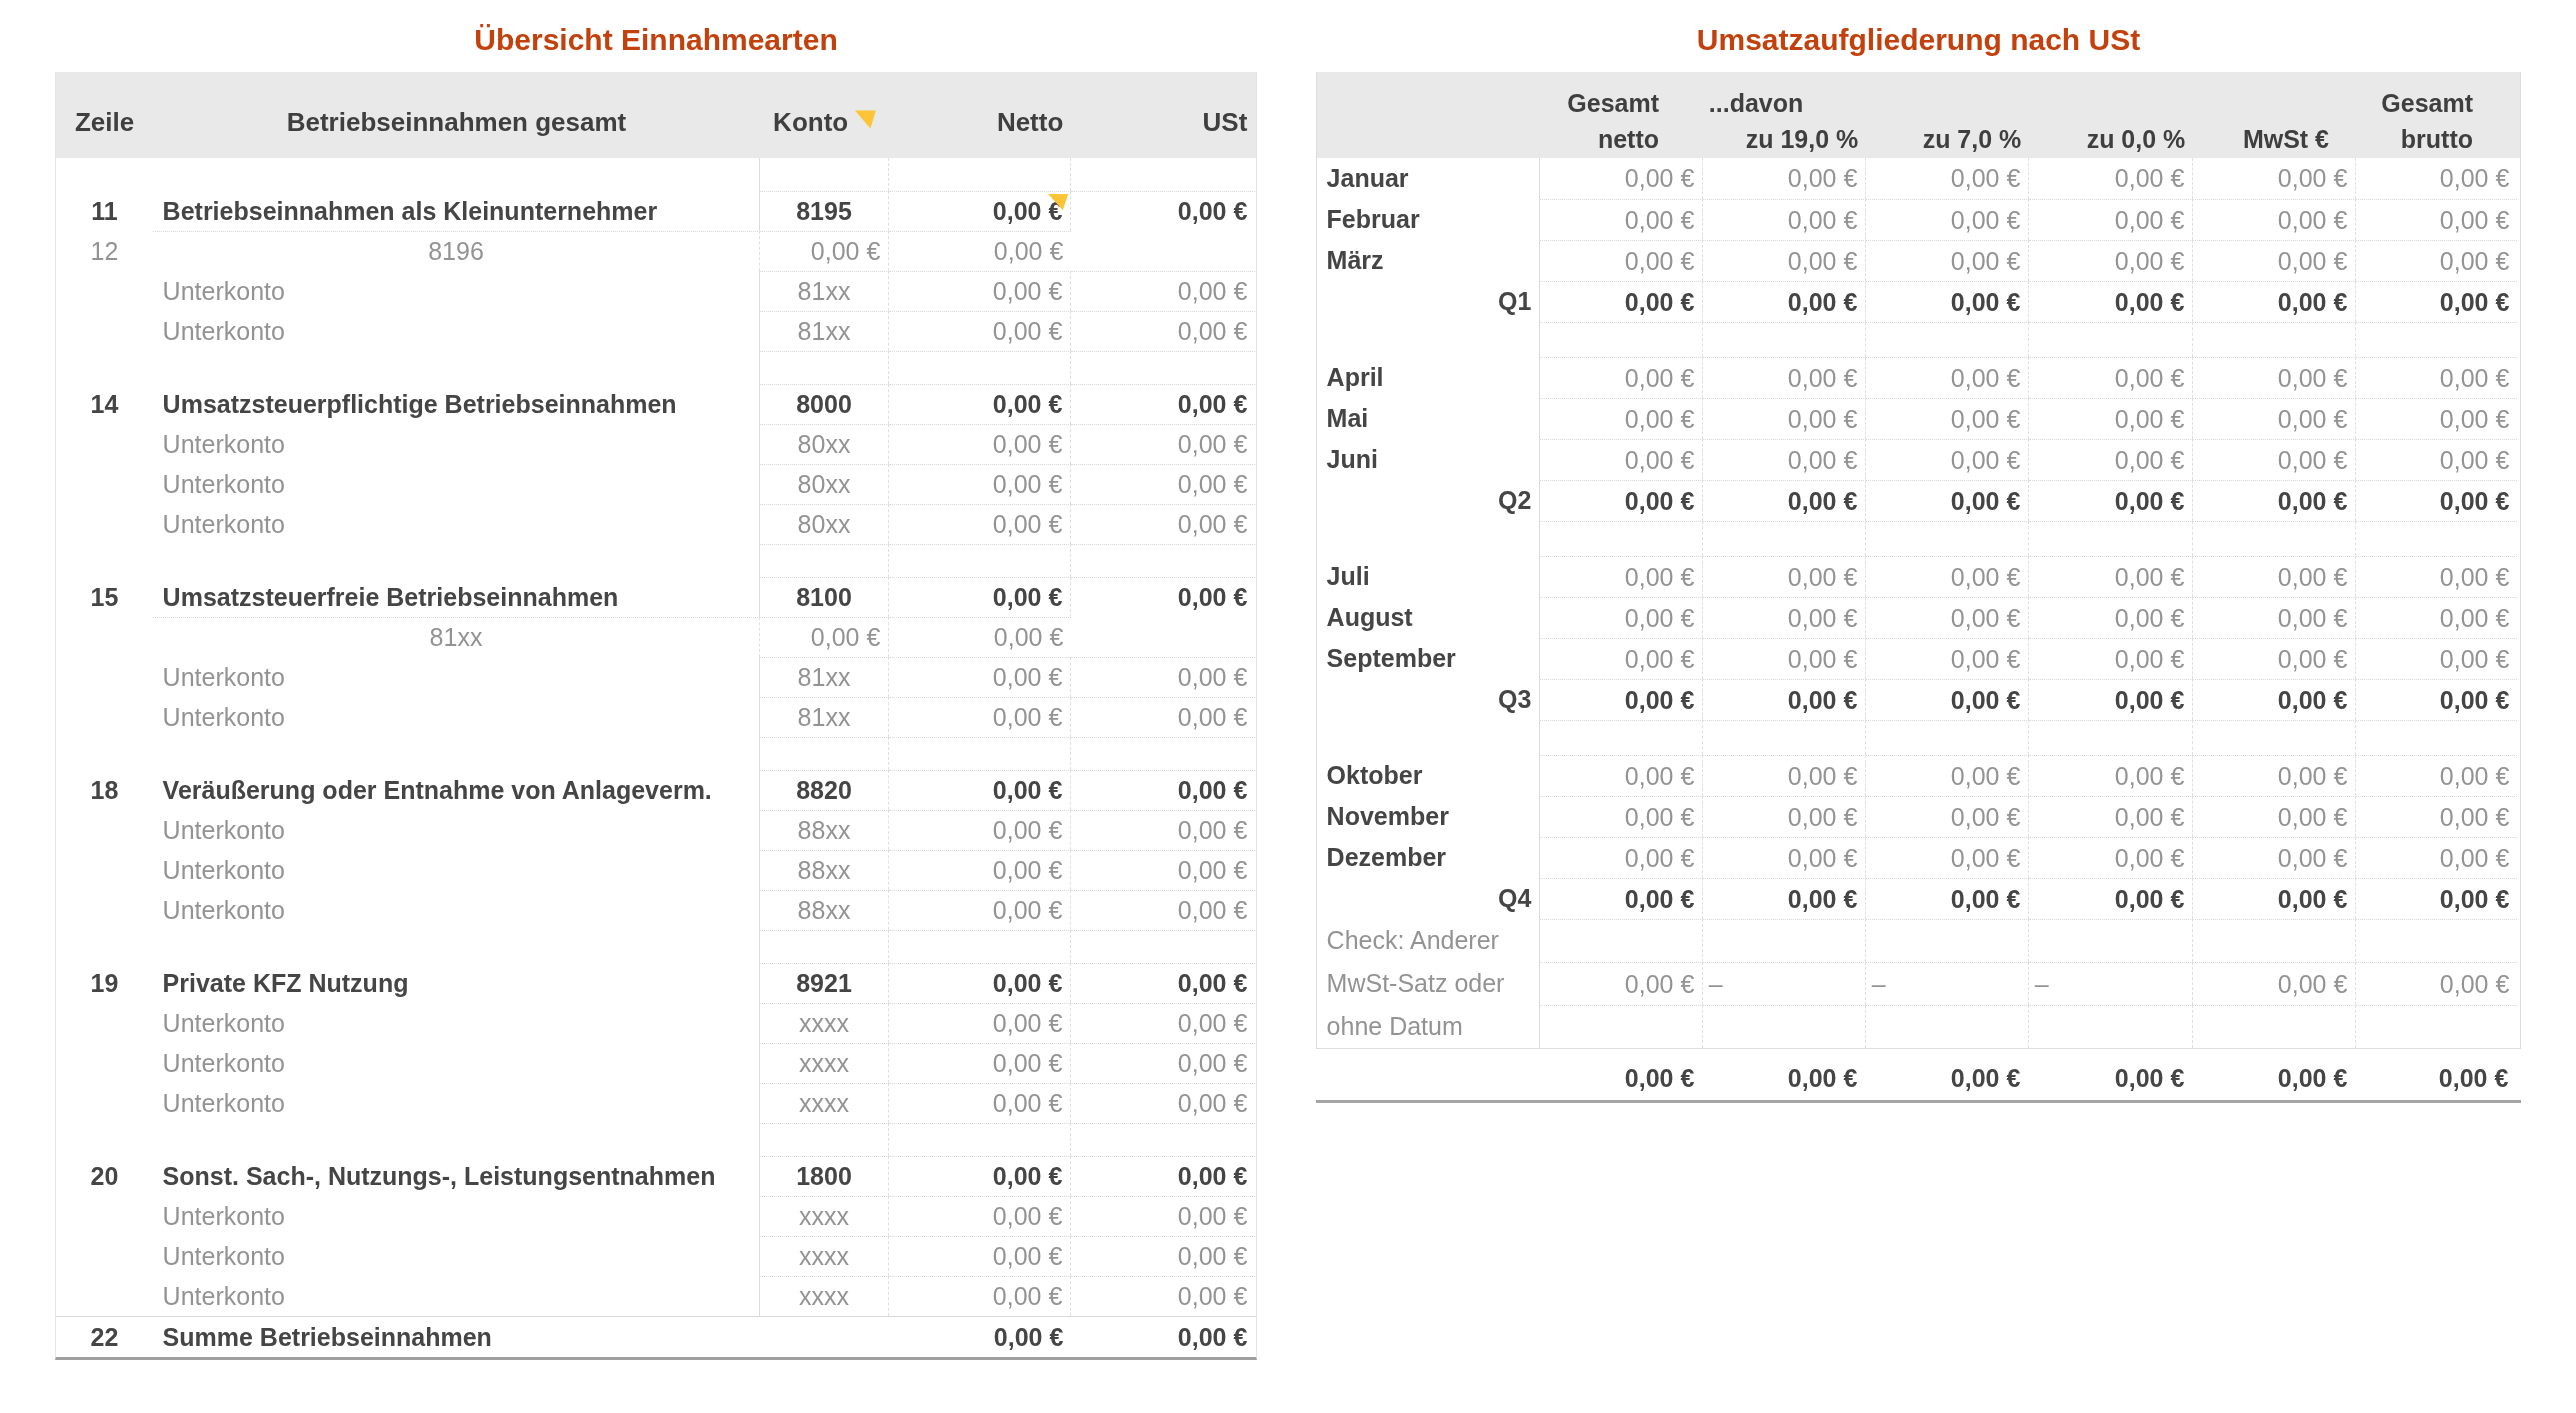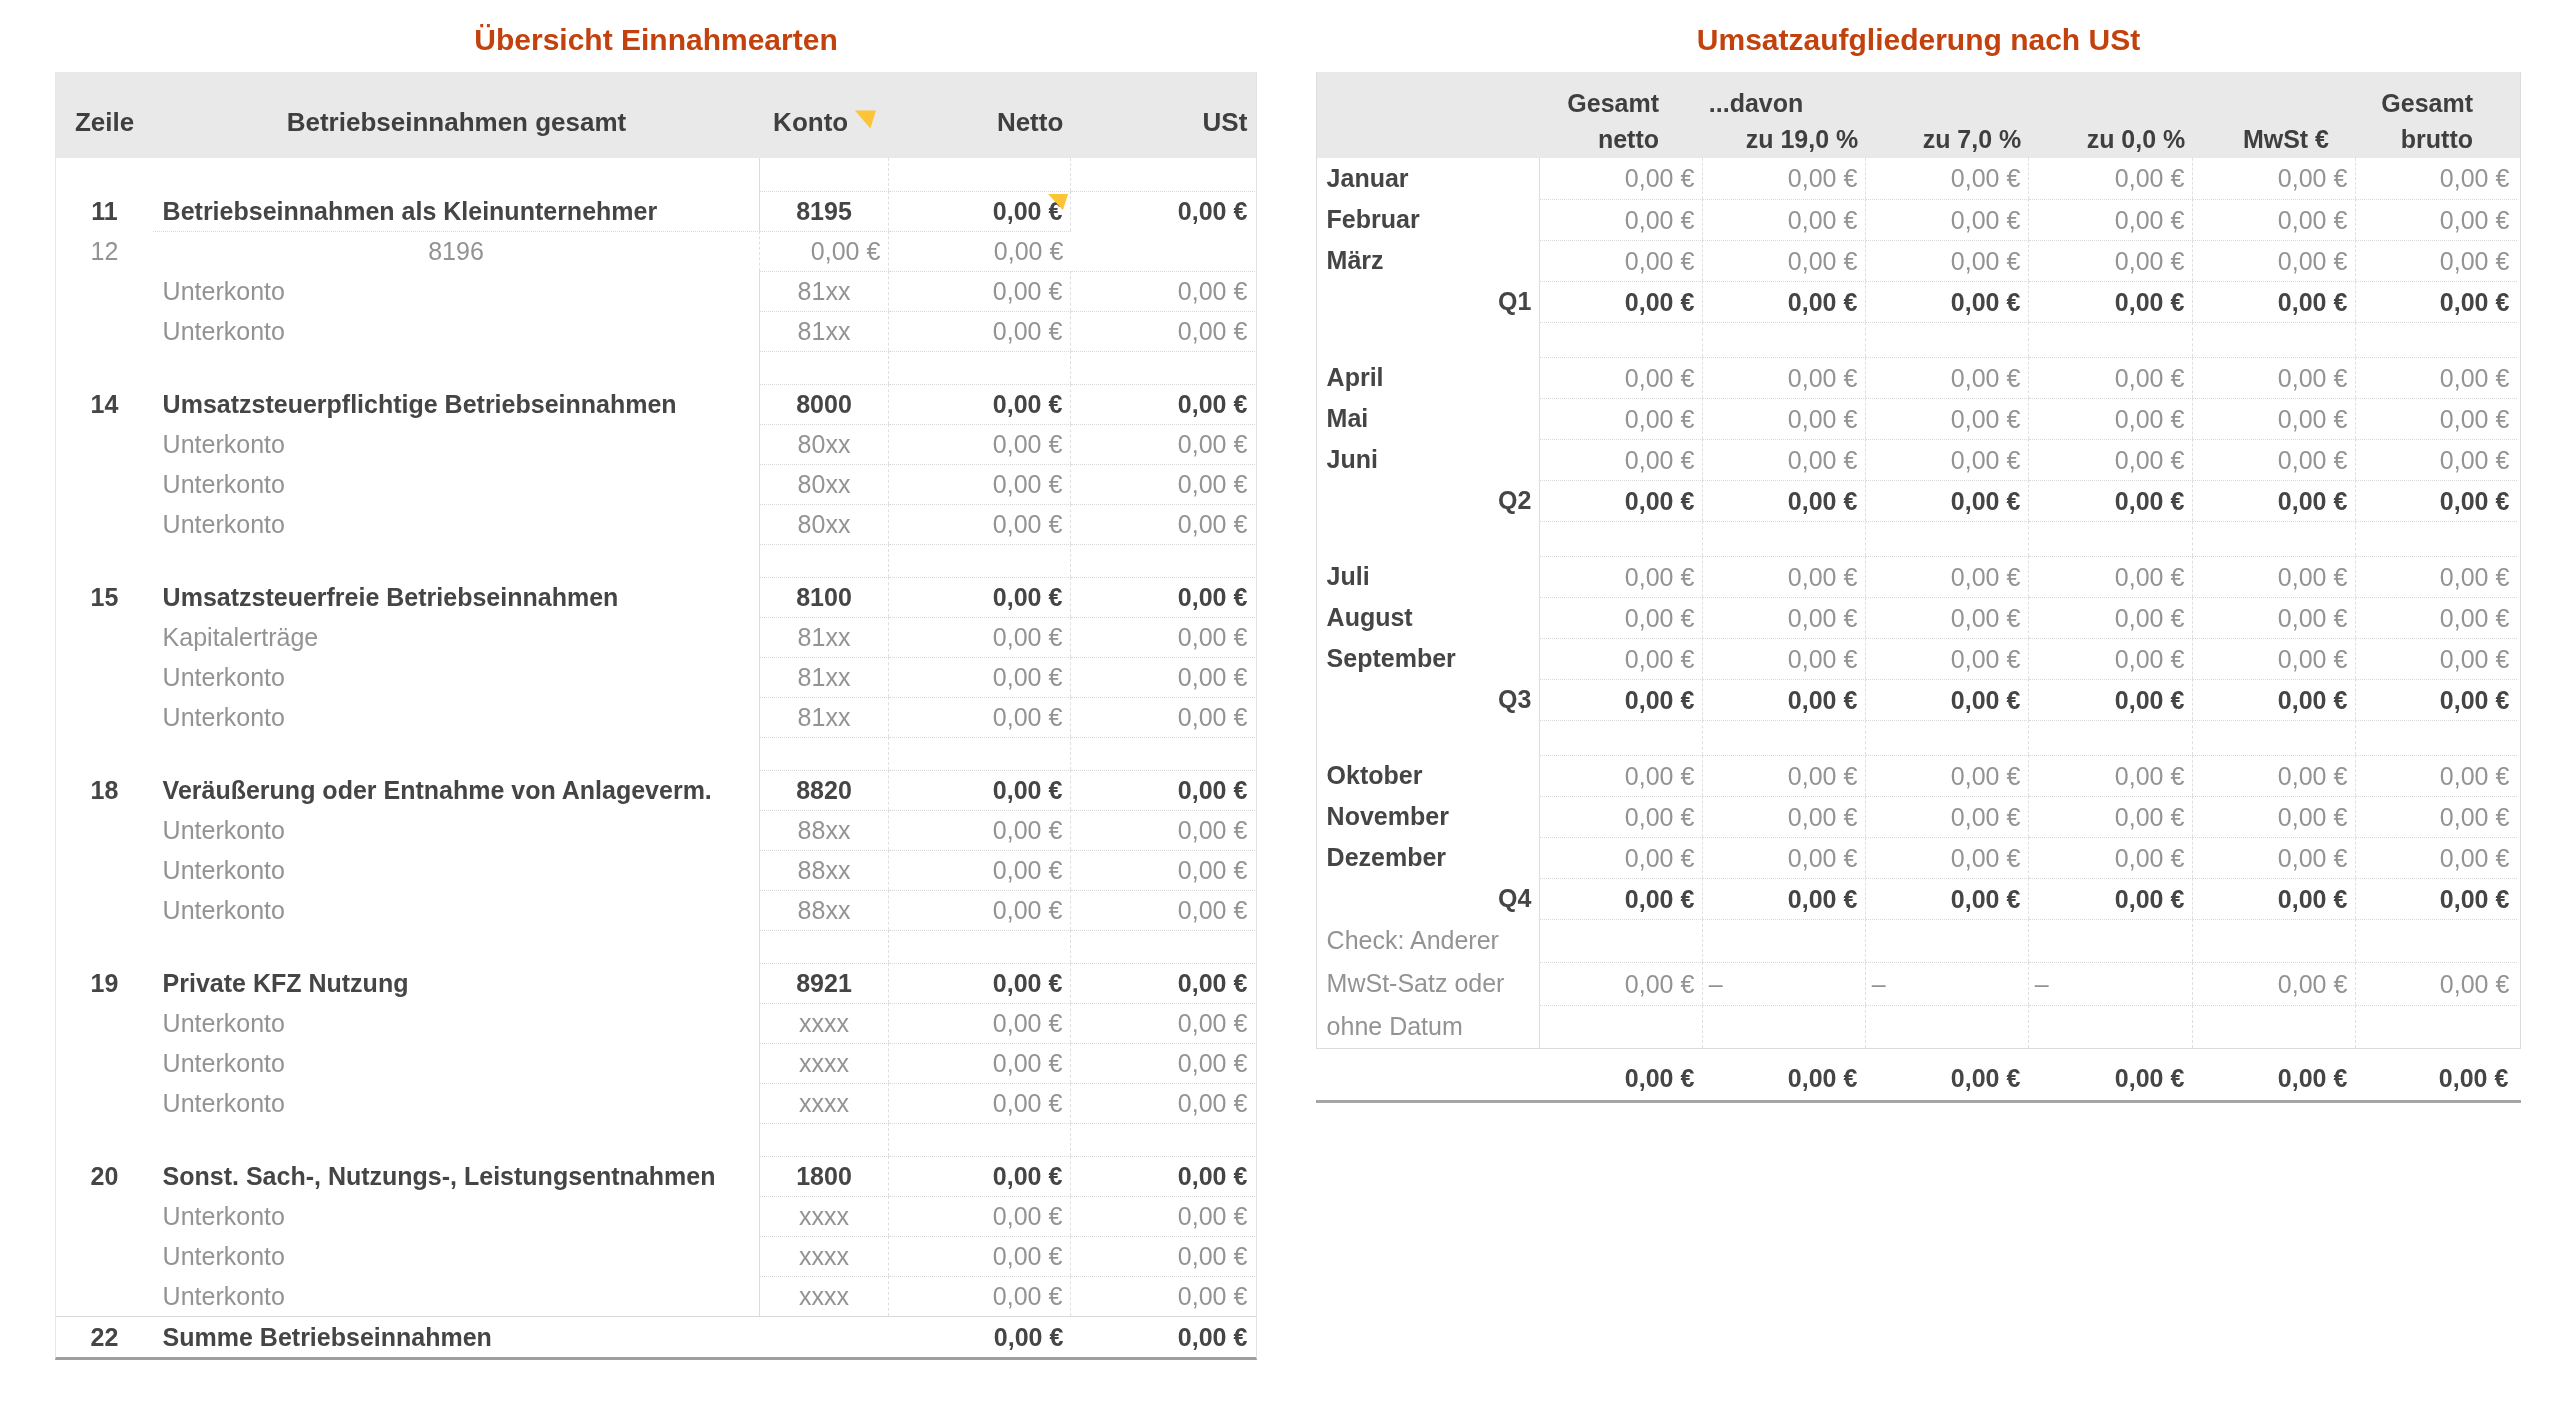--- a/index.html
+++ b/index.html
@@ -150,21 +150,20 @@
         </div>
         <div class="lt-grid" style="height: 40px;">
           <div class="c ac b">15</div>
           <div class="c al nr pl10 b">Umsatzsteuerfreie Betriebseinnahmen</div>
           <div class="c ac dr b dt">8100</div>
           <div class="c ar dr pr8 b dt">0,00 €</div>
           <div class="c ar pr8 b dt">0,00 €</div>
         </div>
         <div class="lt-grid" style="height: 40px;">
           <div class="c ac"></div>
-          <div class="c al nr pl10">Kapitalerträge</div>
           <div class="c ac dr dt">81xx</div>
           <div class="c ar dr pr8 dt">0,00 €</div>
           <div class="c ar pr8 dt">0,00 €</div>
         </div>
         <div class="lt-grid" style="height: 40px;">
           <div class="c ac"></div>
           <div class="c al nr pl10">Unterkonto</div>
           <div class="c ac dr dt">81xx</div>
           <div class="c ar dr pr8 dt">0,00 €</div>
           <div class="c ar pr8 dt">0,00 €</div>

